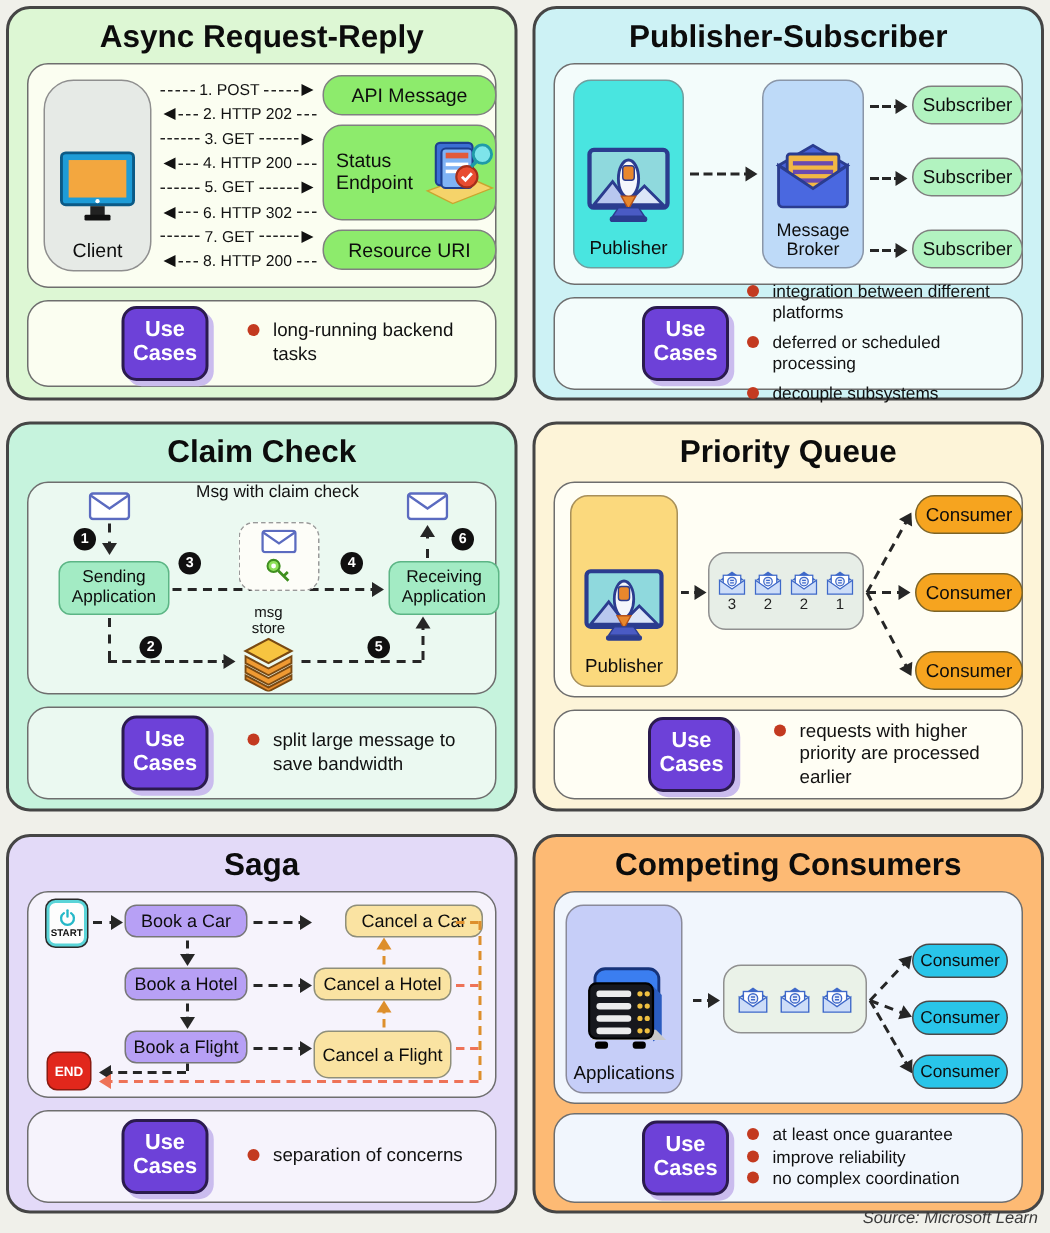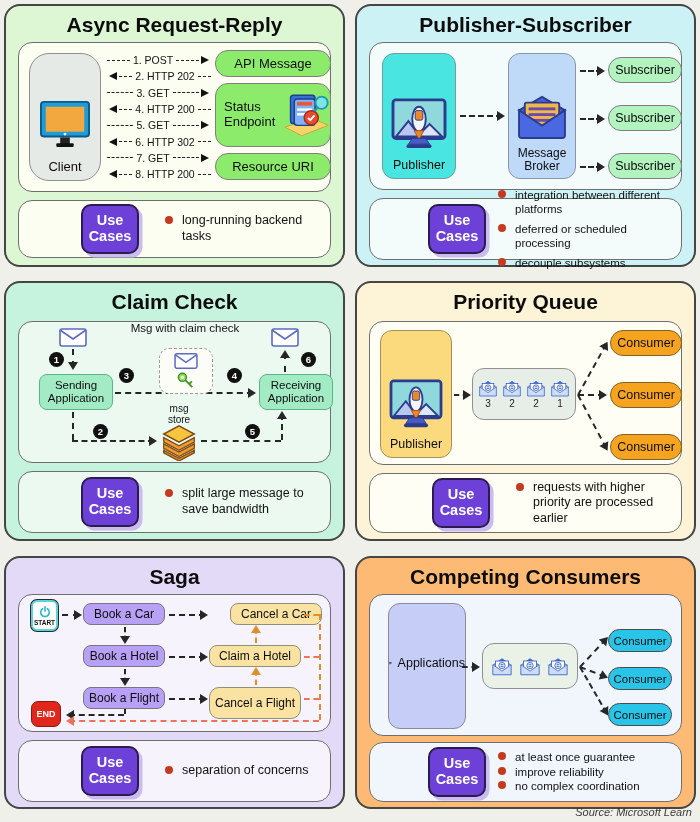--- a/index.html
+++ b/index.html
@@ -413,21 +413,21 @@
         <span>Book a Hotel</span>
         </div>
       <div class="node" style="left:64px;top:92px;width:82px;height:22px;background:#b7a0f5;border:1.5px solid #777;border-radius:8px;font-size:12px;">
         <span>Book a Flight</span>
         </div>
 
       <div class="node" style="left:190px;top:8px;width:92px;height:22px;background:#fae3a2;border:1.5px solid #8f8f7a;border-radius:8px;font-size:12px;margin-left:21px;">
         <span>Cancel a Car</span>
         </div>
       <div class="node" style="left:190px;top:50px;width:92px;height:22px;background:#fae3a2;border:1.5px solid #8f8f7a;border-radius:8px;font-size:12px;">
-        <span>Claim a Hotel</span>
+        <span>Cancel a Hotel</span>
         </div>
       <div class="node" style="left:190px;top:92px;width:92px;height:32px;background:#fae3a2;border:1.5px solid #8f8f7a;border-radius:10px;font-size:12px;">
         <span>Cancel a Flight</span>
         </div>
 
       <div class="node" style="left:12px;top:106px;width:30px;height:26px;background:#e1271c;border:1.5px solid #8a1a10;border-radius:7px;color:#fff;font-weight:bold;font-size:9px;">
         <span>END</span>
         </div>
 
       <div class="arrow r" style="left:43px;top:19px;width:17px;"></div>
@@ -458,21 +458,21 @@
             <span>separation of concerns</span>
           </div>
       </div>
     </div>
   </div>
 
   <div class="panel" style="left:355px;top:556px;width:341px;height:253px;background:#fdba74;">
     <div class="ptitle">Competing Consumers</div>
 
     <div class="dbox" style="top:36px;height:142px;background:#f1f6fd;">
-      <div class="node" style="left:18px;top:8px;width:78px;height:126px;background:#c6cef8;border:1.5px solid #8a8a9a;border-radius:12px;flex-direction:row;justify-content:flex-end;padding-bottom:6px;gap:6px;">
+      <div class="node" style="left:7px;top:8px;width:78px;height:126px;background:#c6cef8;border:1.5px solid #8a8a9a;border-radius:12px;flex-direction:column;justify-content:flex-end;padding-bottom:6px;gap:6px;">
         <svg width="62" height="60" viewBox="0 0 64 62">
           <rect x="12" y="4" width="44" height="24" rx="7" fill="#3b7ef0" stroke="#16337a" stroke-width="2"></rect>
           <polygon points="52,16 58,22 58,50 52,54" fill="#2a5cc0"></polygon>
           <path d="M10,46 h44 l7,7 h-51 z" fill="#c9c9c9"></path>
           <rect x="8" y="14" width="44" height="38" rx="5" fill="#17181d" stroke="#000" stroke-width="1.5"></rect>
           <rect x="13" y="19" width="24" height="4.5" rx="2.2" fill="#ececec"></rect>
           <circle cx="43" cy="21.2" r="1.8" fill="#f0c040"></circle>
             <circle cx="48" cy="21.2" r="1.8" fill="#f0c040"></circle>
           <rect x="13" y="27.5" width="24" height="4.5" rx="2.2" fill="#ececec"></rect>
           <circle cx="43" cy="29.7" r="1.8" fill="#f0c040"></circle>

